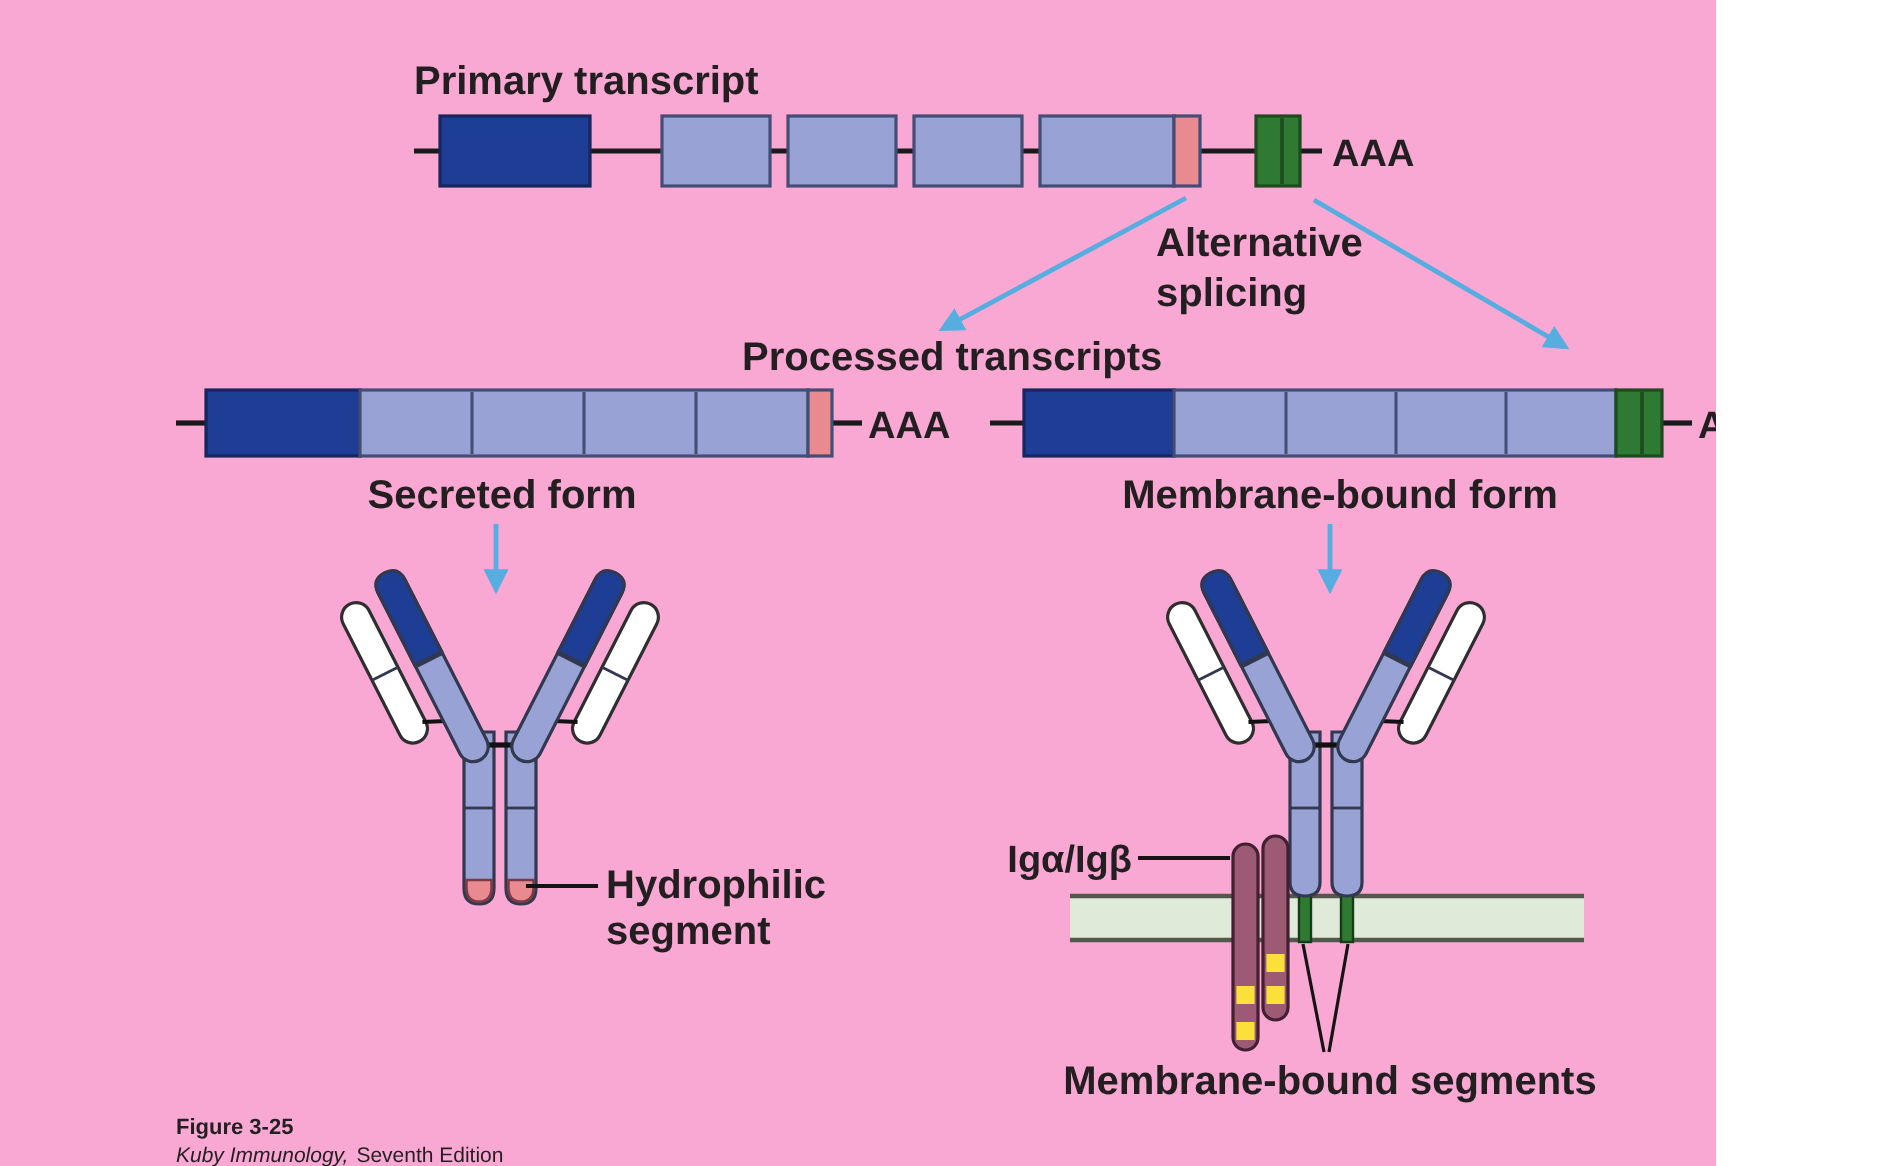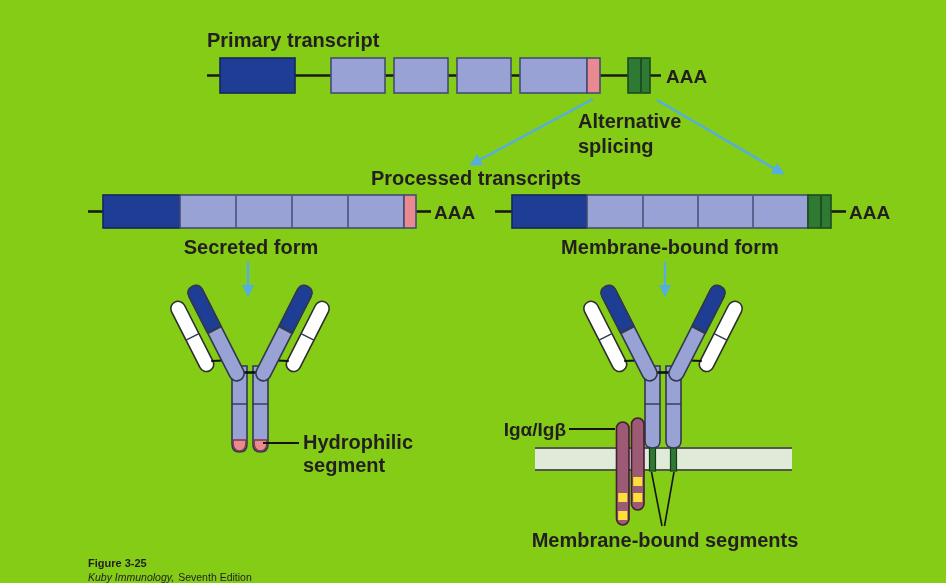--- a/index.html
+++ b/index.html
@@ -1,16 +1,16 @@
 <!DOCTYPE html>
 <html style="--dark_blue: #1e3d94; --lavender: #98a2d4; --pink: #e98a90; --green: #2e7a33; --cyan: #55ade0; --maroon: #9c5a74; --yellow: #fbdf3a; --membrane_fill: #dfead9; --ink: #231f20;"><head>
 <meta charset="utf-8">
 <style>
   html,body{margin:0;padding:0;background:#ffffff;}
-  #stage{position:relative;width:946px;height:583px;background:#84cc16;overflow:hidden;}
+  #stage{position:relative;width:858px;height:583px;background:#f9a8d4;overflow:hidden;}
   svg{font-family:"Liberation Sans", sans-serif;}
   text{fill:var(--ink);}
   .lbl{font-weight:bold;font-size:20px;}
   .lbl19{font-weight:bold;font-size:19px;}
   .cap1{font-weight:bold;font-size:11px;}
   .cap2{font-size:10.5px;}
   .it{font-style:italic;}
   .tline{stroke:#1a1a1a;stroke-width:2.6;}
   .exon-blue{fill:var(--dark_blue);stroke:#17265c;stroke-width:1.6;}
   .exon-lav{fill:var(--lavender);stroke:#444d75;stroke-width:1.6;}

